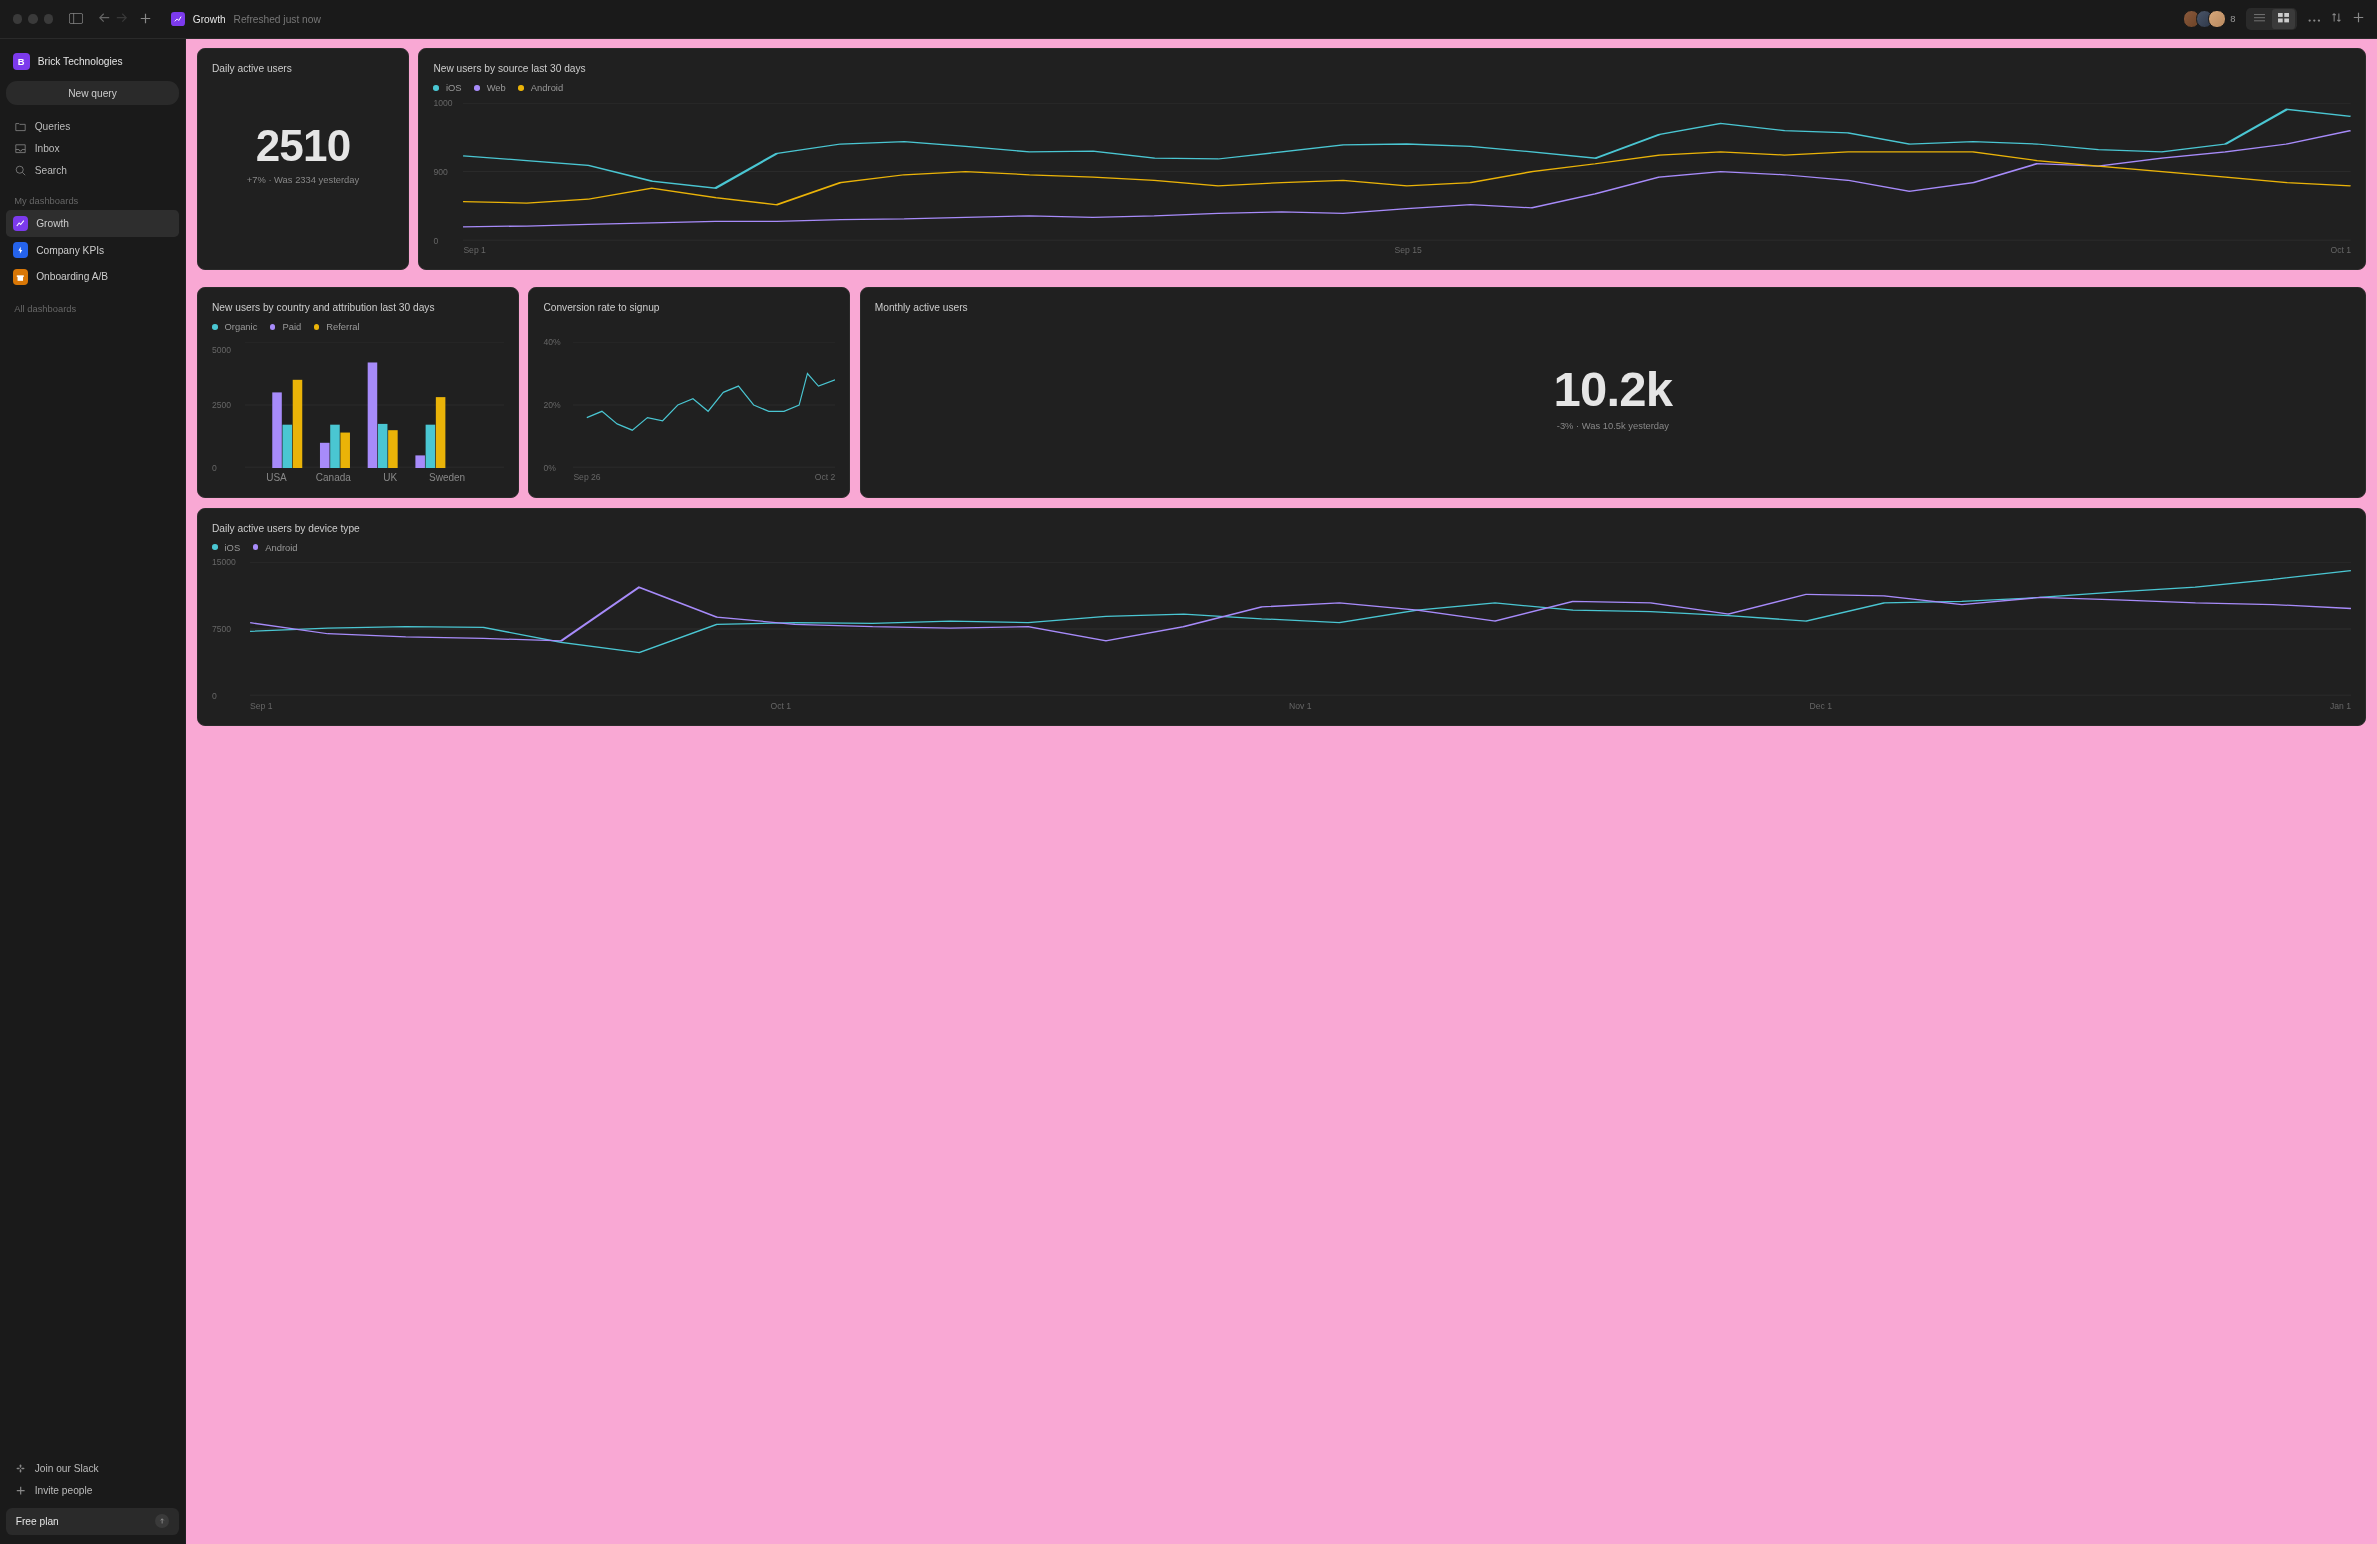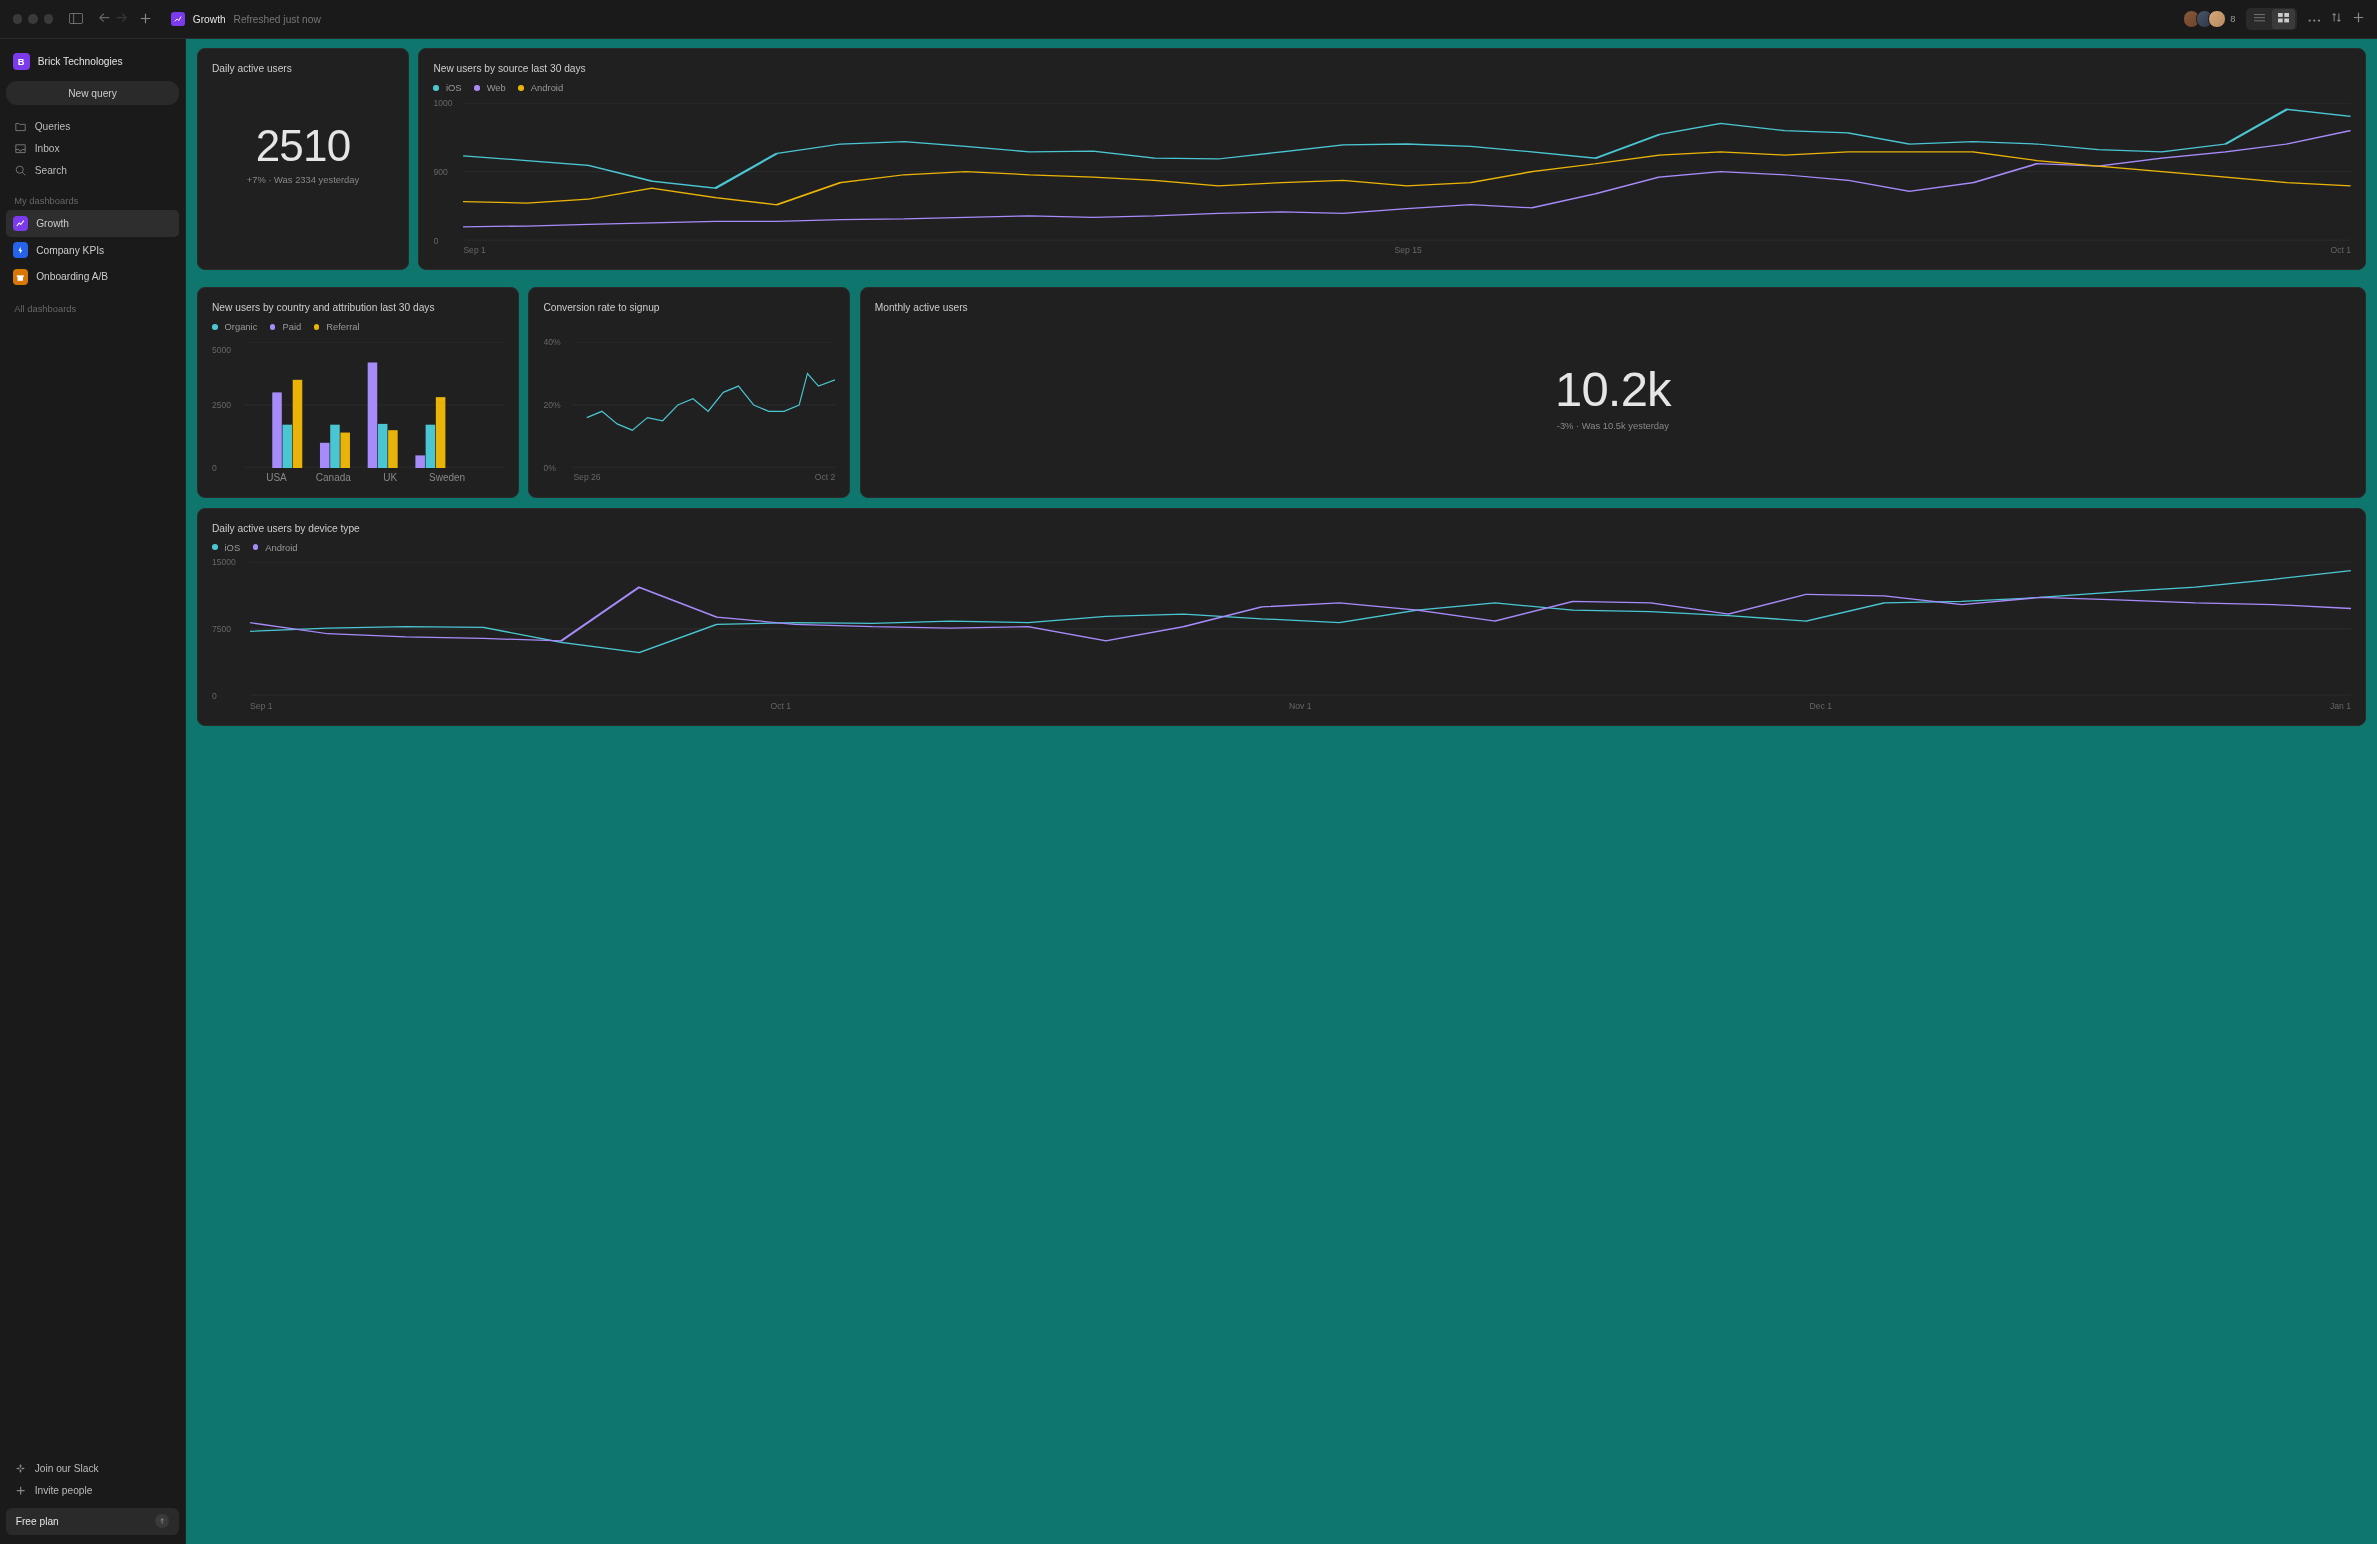--- a/index.html
+++ b/index.html
@@ -64,31 +64,31 @@
 .dash-item { display: flex; align-items: center; gap: 7.9px; padding: 5.5px 6.3px; border-radius: 4.7px; cursor: pointer; color: #ccc; }
 .dash-item.active { background: #2e2e2e; }
 .dash-icon { width: 15.7px; height: 15.7px; border-radius: 3.9px; display: flex; align-items: center; justify-content: center; font-size: 8.6px; }
 .di-growth { background: #7c3aed; }
 .di-kpi { background: #2563eb; }
 .di-onboard { background: #d97706; }
 .sidebar-bottom { margin-top: auto; }
 .plan-pill { display: flex; align-items: center; justify-content: space-between; background: #2a2a2a; padding: 6.3px 9.4px; border-radius: 6.3px; margin-top: 6.3px; }
 .plan-up { width: 14px; height: 14px; background: #3a3a3a; border-radius: 50%; display: flex; align-items: center; justify-content: center; font-size: 7.9px; }
 
-.main { flex: 1; overflow: auto; padding: 9.4px 11px; background: #0f766e; }
+.main { flex: 1; overflow: auto; padding: 9.4px 11px; background: #f9a8d4; }
 .grid { display: grid; gap: 9.4px; }
 .row1 { grid-template-columns: 212px 1fr; }
 .row2 { grid-template-columns: 322px 322px 1fr; }
 .card { background: #202020; border-radius: 7.9px; padding: 14px; border: 0.8px solid #2a2a2a; }
 .card-title { color: #ccc; font-size: 10.2px; margin-bottom: 7.9px; }
 .legend { display: flex; gap: 12.6px; margin-bottom: 9.4px; font-size: 9.4px; color: #999; }
 .legend-item { display: flex; align-items: center; gap: 7px; }
 .ldot { width: 5.5px; height: 5.5px; border-radius: 50%; }
 .big-stat { display: flex; flex-direction: column; align-items: center; justify-content: center; height: 142px; }
-.big-num { font-size: 44px; font-weight: 400; color: #e5e5e5; letter-spacing: -0.8px; }
+.big-num { font-size: 44px; font-weight: 700; color: #e5e5e5; letter-spacing: -0.8px; }
 .big-sub { color: #888; font-size: 9.4px; margin-top: 3.1px; }
 .chart-area { position: relative; height: 138px; }
 .chart-area svg { width: 100%; height: 100%; }
 .y-label { position: absolute; left: 0; font-size: 8.6px; color: #666; transform: translateY(-50%); }
 .x-labels { display: flex; justify-content: space-between; font-size: 8.6px; color: #666; padding-left: 30px; margin-top: 4.7px; }
 .x-labels-bar { display: flex; padding-left: 36px; margin-top: 4.7px; font-size: 10px; color: #888; }
 .x-labels-bar span { flex: 1; text-align: center; }
 .gridline { stroke: #2e2e2e; stroke-width: 1; }
 .line-ios { stroke: #4ac6d2; stroke-width: 1.6; fill: none; }
 .line-web { stroke: #a78bfa; stroke-width: 1.6; fill: none; }

